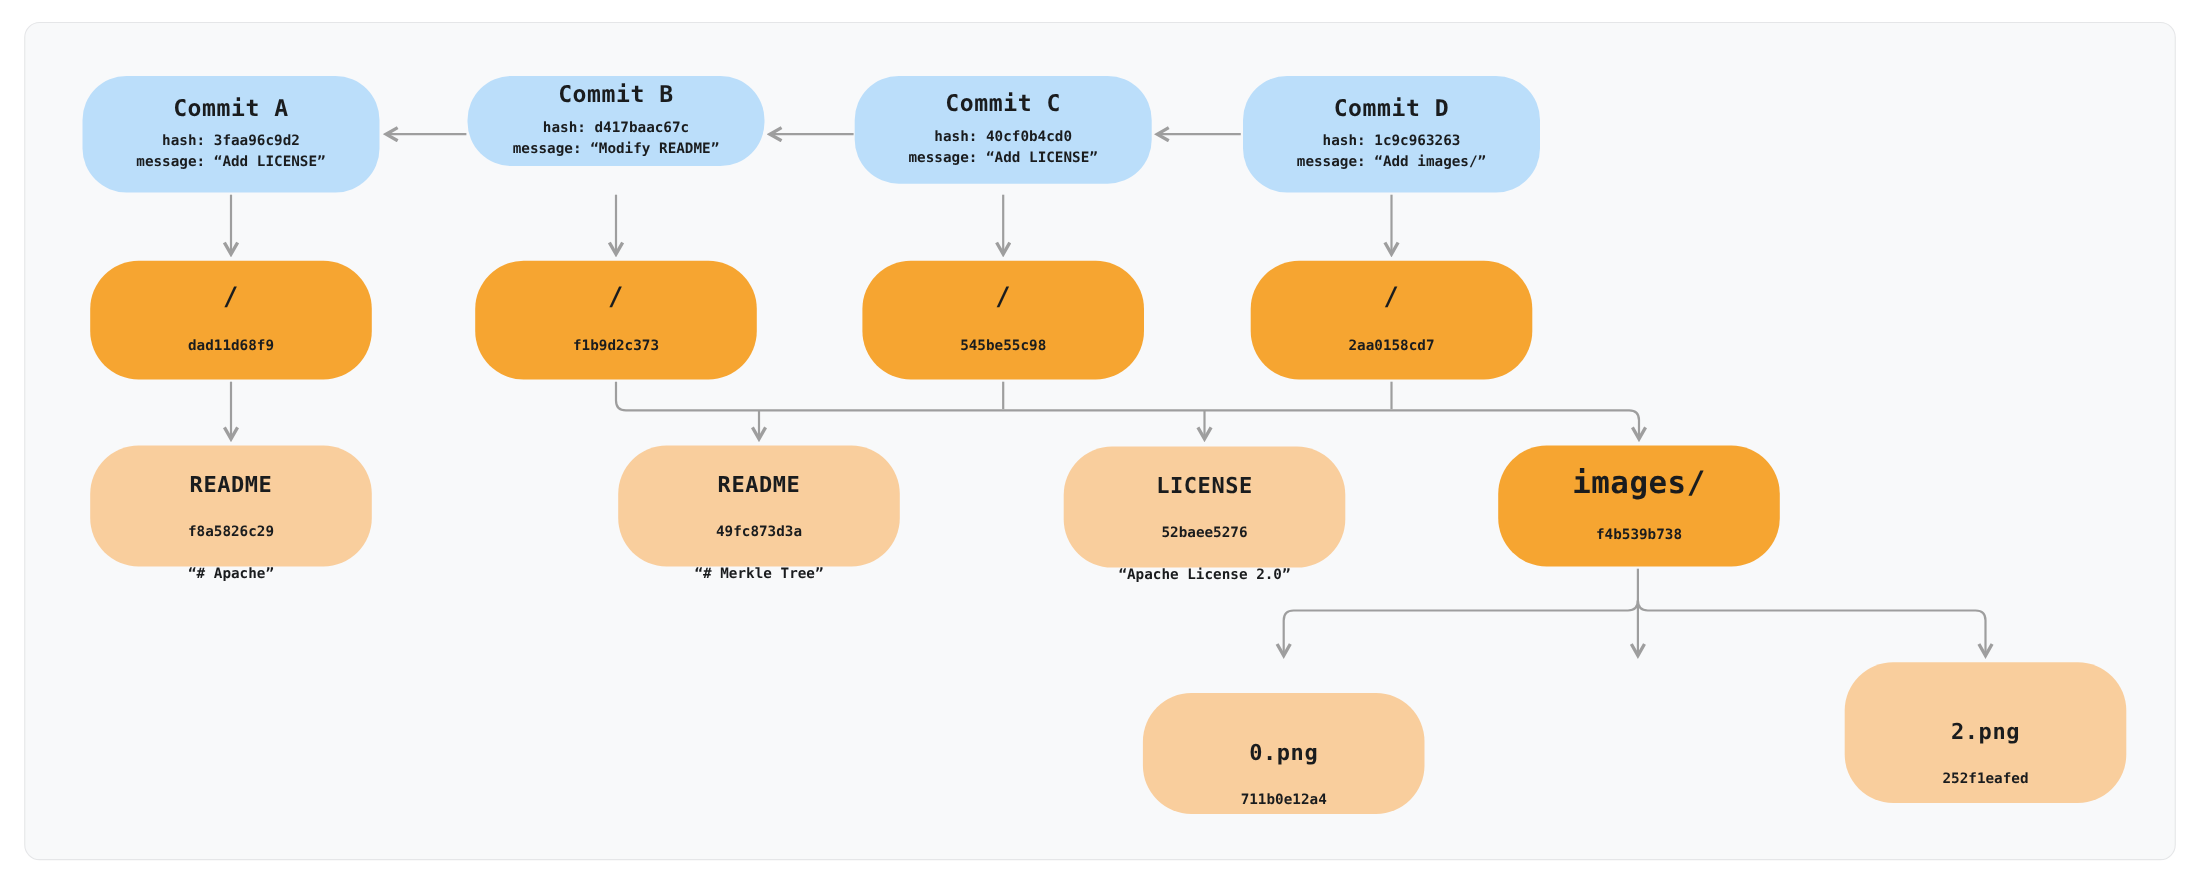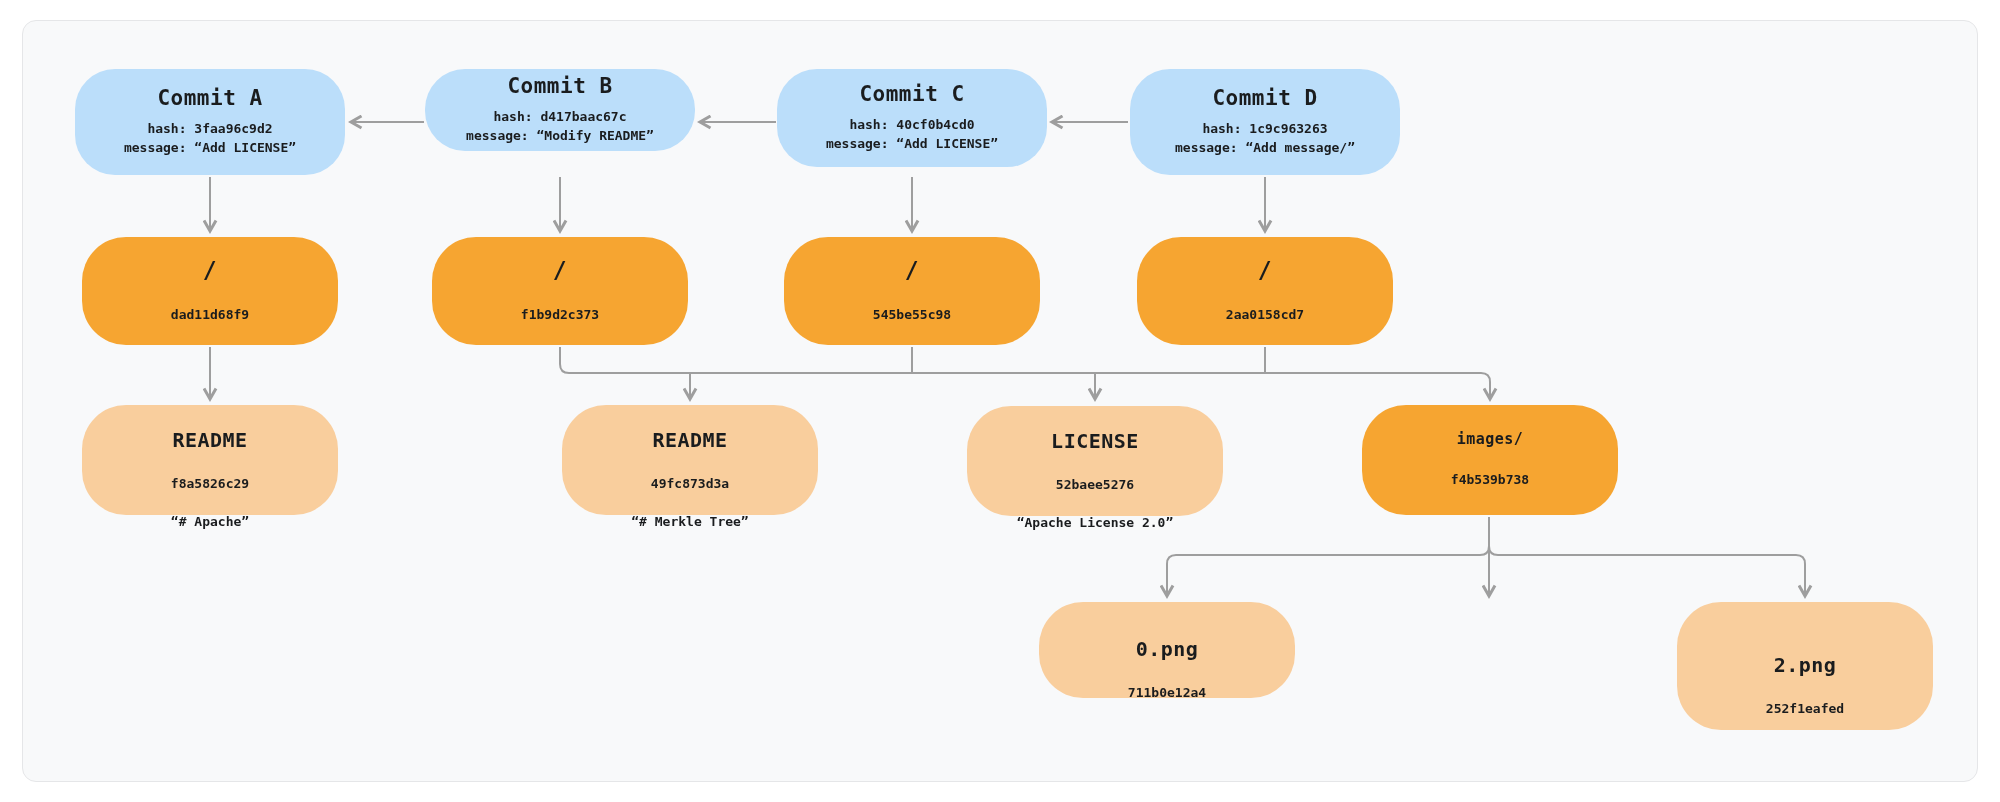--- a/index.html
+++ b/index.html
@@ -59,21 +59,21 @@
     margin-top: 18px;
   }
   .node.commit { background: var(--color-commit, #bbdefa); border-radius: 40px; }
   .node.commit .title { margin-bottom: 8px; }
   .node.commit .sub { margin-top: 0; }
   .node.tree { background: var(--color-tree, #f6a531); }
   .node.tree .title { font-size: 23px; margin-bottom: 4px; }
   .node.blob { background: var(--color-blob, #f9ce9d); }
   .node.blob .title { font-size: 20px; margin-bottom: 4px; margin-top: 40px; }
   .node.tree-dir { background: var(--color-tree, #f6a531); }
-  .node.tree-dir .title { font-size: 15px; margin-bottom: 4px; }
+  .node.tree-dir .title { font-size: 28px; margin-bottom: 4px; }
 </style>
 </head>
 <body>
 
 <div class="stage">
   <div class="card"></div>
 
   <svg class="connectors" viewBox="0 0 2000 802">
     <defs>
       <marker id="arrow" viewBox="0 0 10 10" refX="8" refY="5" markerWidth="7.5" markerHeight="7.5" orient="auto">
@@ -114,21 +114,21 @@
     <div class="sub">message: “Modify README”</div>
   </div>
   <div class="node commit" style="left:777px;top:69px;width:270px;height:98px">
     <div class="title">Commit C</div>
     <div class="sub">hash: 40cf0b4cd0</div>
     <div class="sub">message: “Add LICENSE”</div>
   </div>
   <div class="node commit" style="left:1130px;top:69px;width:270px;height:106px">
     <div class="title">Commit D</div>
     <div class="sub">hash: 1c9c963263</div>
-    <div class="sub">message: “Add message/”</div>
+    <div class="sub">message: “Add images/”</div>
   </div>
 
   <div class="node tree" style="left:82px;top:237px;width:256px;height:108px">
     <div class="title">/</div>
     <div class="sub">dad11d68f9</div>
   </div>
   <div class="node tree" style="left:432px;top:237px;width:256px;height:108px">
     <div class="title">/</div>
     <div class="sub">f1b9d2c373</div>
   </div>
@@ -154,21 +154,21 @@
   <div class="node blob" style="left:967px;top:406px;width:256px;height:110px">
     <div class="title">LICENSE</div>
     <div class="sub">52baee5276</div>
     <div class="sub">“Apache License 2.0”</div>
   </div>
   <div class="node tree-dir" style="left:1362px;top:405px;width:256px;height:110px">
     <div class="title">images/</div>
     <div class="sub">f4b539b738</div>
   </div>
 
-  <div class="node blob" style="left:1039px;top:602px;width:256px;height:96px">
+  <div class="node blob" style="left:1039px;top:630px;width:256px;height:110px">
     <div class="title">0.png</div>
     <div class="sub">711b0e12a4</div>
   </div>
   <div class="node blob" style="left:1677px;top:602px;width:256px;height:128px">
     <div class="title">2.png</div>
     <div class="sub">252f1eafed</div>
   </div>
 </div>
 
 </body></html>

